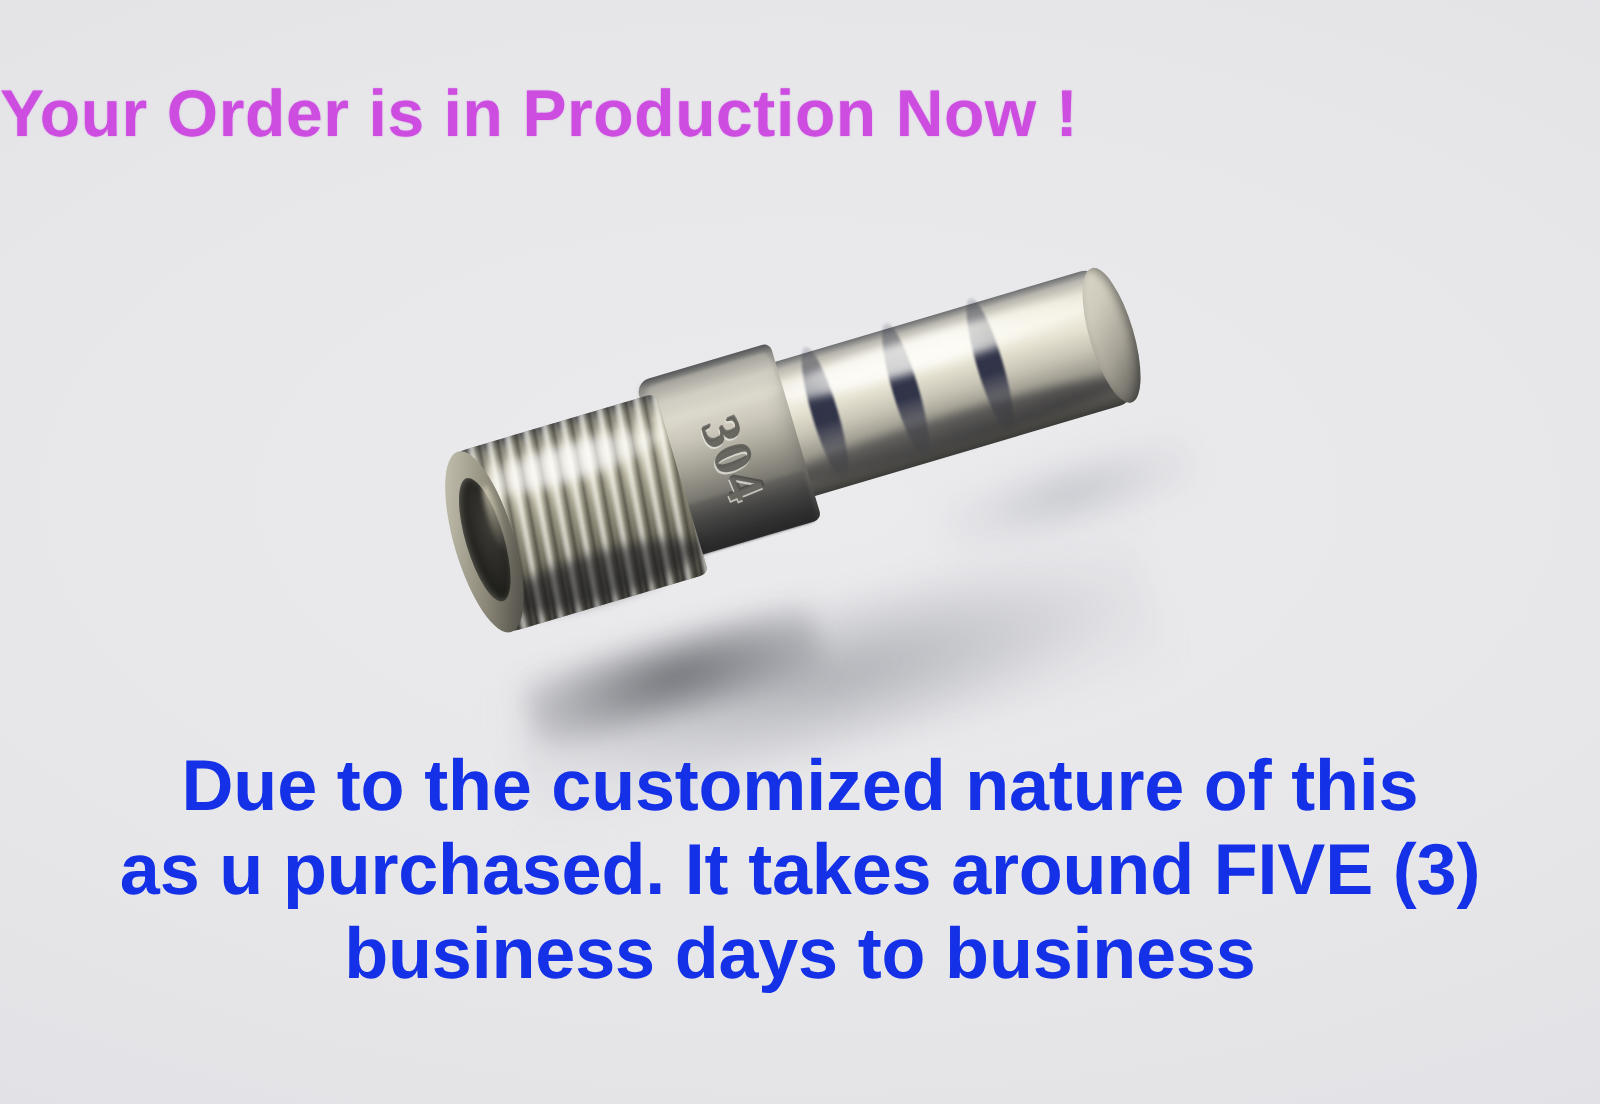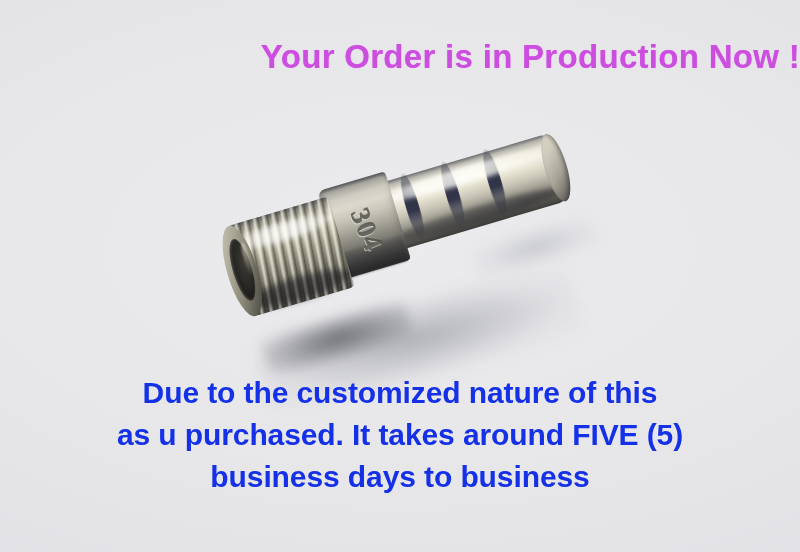--- a/index.html
+++ b/index.html
@@ -18,21 +18,21 @@
     font-family: "Liberation Sans", sans-serif;
     -webkit-font-smoothing: antialiased;
   }
 
   
   #headline {
     position: absolute;
     left: 0;
     top: 38px;
     width: 800px;
-    text-align: right;
+    text-align: left;
     font-family: "Liberation Sans", sans-serif;
     font-weight: bold;
     font-size: 33px;
     letter-spacing: 0.3px;
     color: #cc4de0;
     white-space: nowrap;
     text-shadow: 0 0 1px rgba(204,77,224,0.45);
   }
 
   
@@ -377,21 +377,21 @@
 
   
   #bodytext {
     position: absolute;
     left: 0;
     top: 372px;
     width: 800px;
     text-align: center;
     font-family: "Liberation Sans", sans-serif;
     font-weight: bold;
-    font-size: 30px;
+    font-size: 36px;
     line-height: 42px;
     color: #1431e8;
     letter-spacing: -0.1px;
   }
   #bodytext .line { display: block; white-space: nowrap; }
 </style>
 </head>
 <body>
 
 <div id="canvas">
@@ -426,17 +426,17 @@
       <div class="thread-shade"></div>
       <div class="bore-rim"></div>
       <div class="bore-hole"></div>
       <div class="bore-glint"></div>
 
     </div>
   </div>
 
   <div id="bodytext">
     <span class="line">Due to the customized nature of this</span>
-    <span class="line">as u purchased. It takes around FIVE (5)</span>
+    <span class="line">as u purchased. It takes around FIVE (3)</span>
     <span class="line">business days to business</span>
   </div>
 
 </div>
 
 </body></html>

